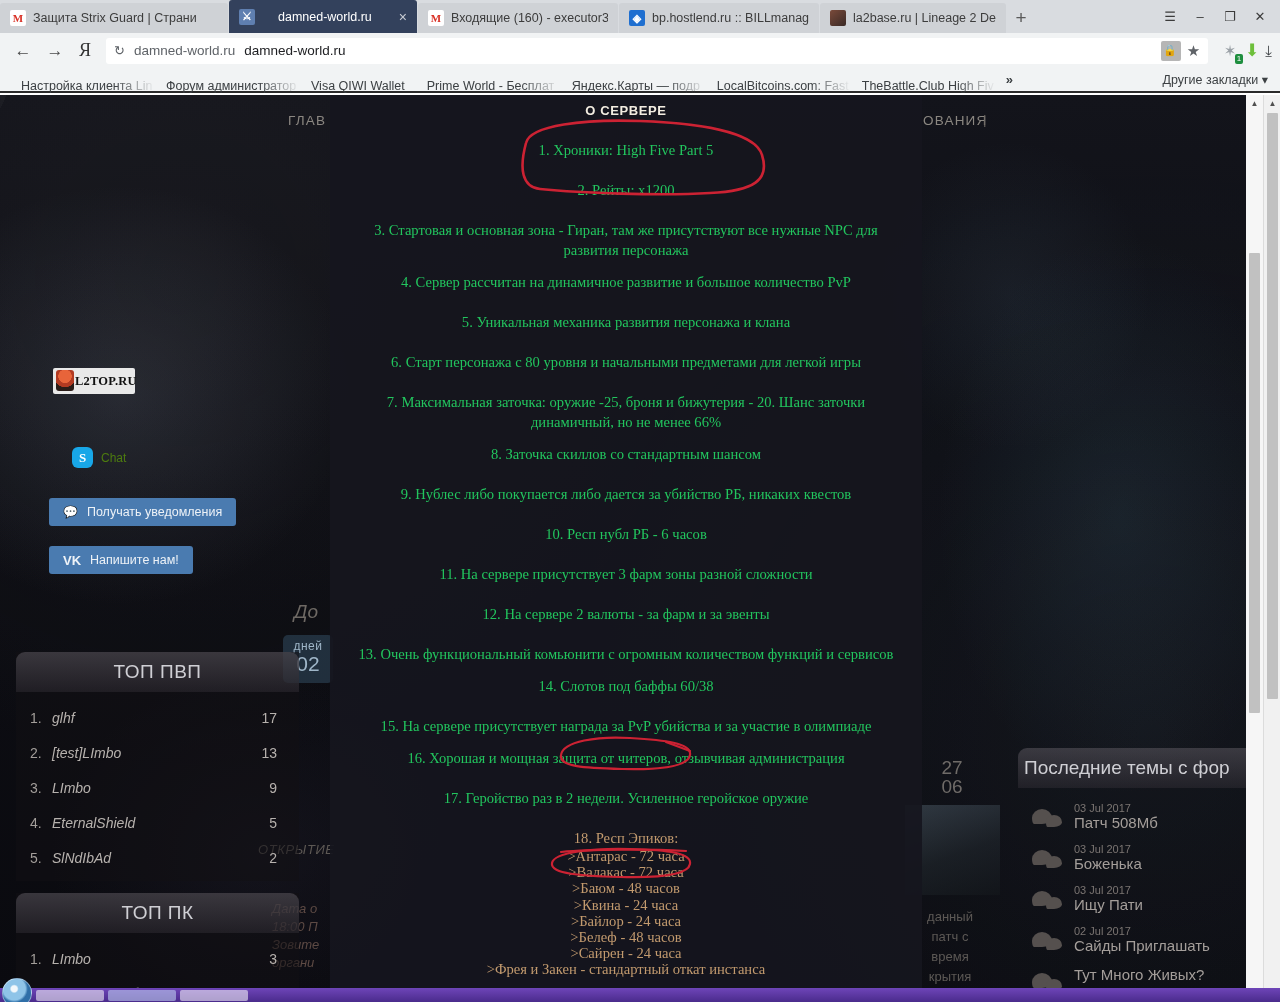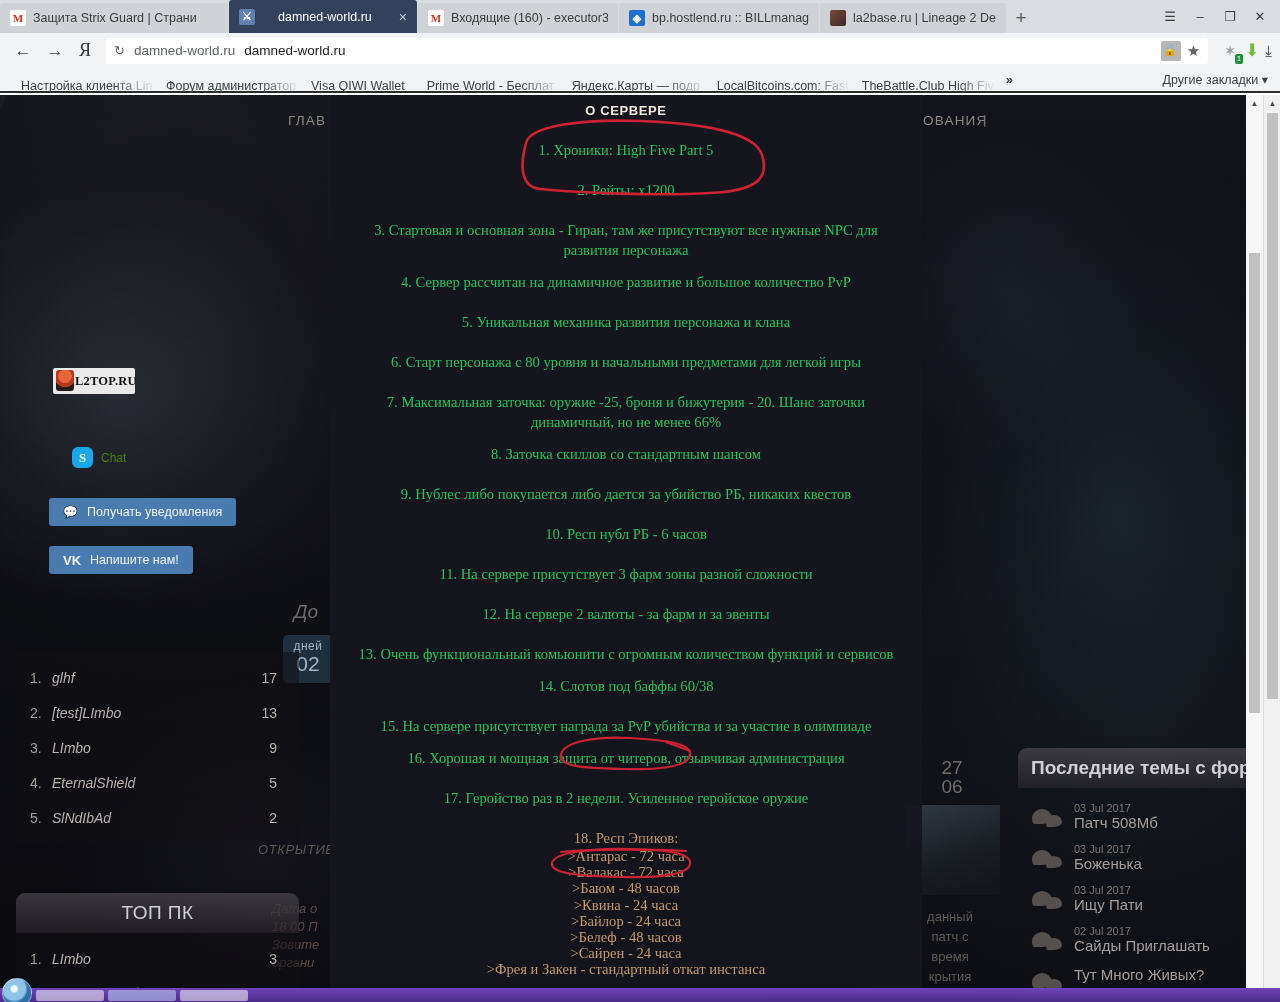--- a/index.html
+++ b/index.html
@@ -186,22 +186,22 @@
   .bg-word {
     position:absolute; color:#5d5854; white-space:nowrap;font-style:italic;
   }
 
   
   .right-col { position:absolute; left:1000px; top:0; width:262px; height:907px; }
   .forum-panel { position:absolute; left:18px; top:653px; width:244px; }
   .forum-head {
     height:40px; border-radius:9px 9px 0 0;
     background: linear-gradient(180deg, rgba(92,88,96,.55), rgba(52,48,56,.45));
-    display:flex; align-items:center; padding-left:13px;
-    color:#cfcfd4; font-size:19px; white-space:nowrap; overflow:hidden;font-weight:bold;
+    display:flex; align-items:center; padding-left:6px;
+    color:#cfcfd4; font-size:19px; white-space:nowrap; overflow:hidden;
   }
   .forum-rows { padding-top:8px; }
   .frow { display:flex; gap:12px; padding: 6px 0 6px 14px; align-items:flex-start; }
   .fic {
     width:30px;height:24px;flex:0 0 30px; position:relative; margin-top:5px;
   }
   .fic::before, .fic::after{
     content:""; position:absolute; background:#55504e; border-radius:50% 50% 50% 10%/60% 60% 40% 40%;
   }
   .fic::before { width:20px;height:15px; left:0; top:2px; }
@@ -394,20 +394,21 @@
         <div class="num">02</div>
       </div>
 
       <div class="bg-word" style="left:258px; top:747px; font-size:13px; letter-spacing:.6px;">ОТКРЫТИЕ</div>
       <div class="bg-word" style="left:272px; top:806px; font-size:13px; color:#5d4a44;">Дата   о</div>
       <div class="bg-word" style="left:272px; top:824px; font-size:13px; color:#5d4a44;">18:00 П</div>
       <div class="bg-word" style="left:272px; top:842px; font-size:13px; color:#5d4a44;">Зовите</div>
       <div class="bg-word" style="left:272px; top:860px; font-size:13px; color:#5d4a44;">органи</div>
 
       <div class="panel" style="top:557px;">
+        <div class="panel-head">ТОП ПВП</div>
         <div class="panel-rows">
           <div class="prow">
             <span class="rk">1.</span>
             <span class="nm">glhf</span>
             <span class="sc">17</span>
           </div>
           <div class="prow">
             <span class="rk">2.</span>
             <span class="nm">[test]LImbo</span>
             <span class="sc">13</span>

